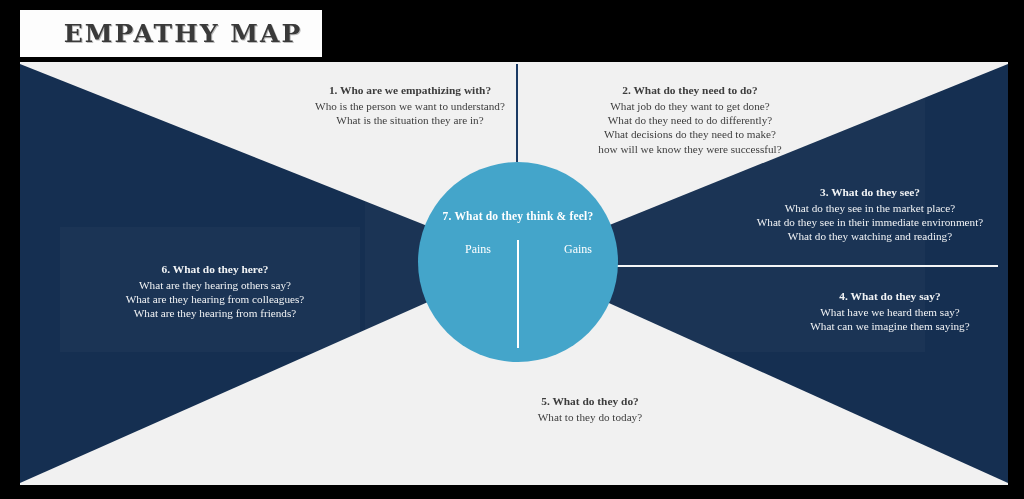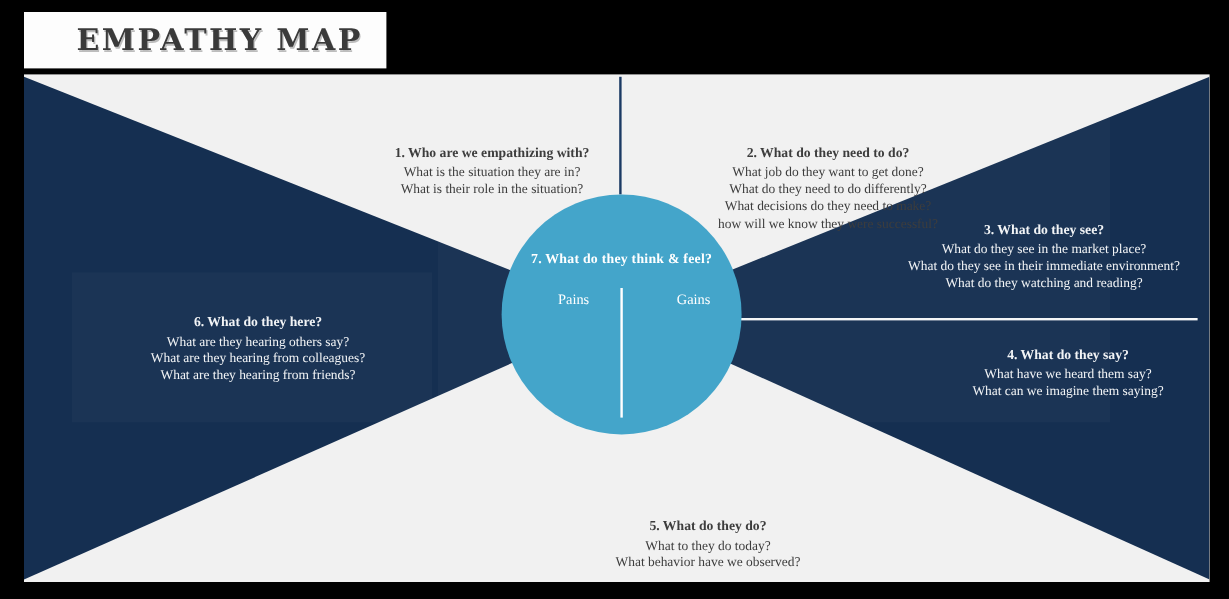--- a/index.html
+++ b/index.html
@@ -139,21 +139,21 @@
     line-height: 1.28;
     font-size: 11.2px;
   }
   .block .hd {
     font-weight: bold;
     display: block;
     margin-bottom: 1px;
     font-size: 11.4px;
   }
   .block .ln { display: block; }
-  .dark  { color: #3d3d3d; margin-top: 38px; }
+  .dark  { color: #3d3d3d; }
   .light { color: #f2f4f6; }
 
   #block-1 { left: 250px; top: 21px;  width: 280px; }
   #block-2 { left: 520px; top: 21px;  width: 300px; }
   #block-3 { left: 705px; top: 123px; width: 290px; }
   #block-4 { left: 740px; top: 227px; width: 260px; }
   #block-5 { left: 430px; top: 332px; width: 280px; }
   #block-6 { left: 55px;  top: 200px; width: 280px; }
 </style>
 </head>
@@ -182,22 +182,22 @@
 
     <div id="circle">
       <div id="circle-title">7. What do they think &amp; feel?</div>
       <div id="circle-split"></div>
       <div class="circle-half-label" id="pains-label">Pains</div>
       <div class="circle-half-label" id="gains-label">Gains</div>
     </div>
 
     <div class="block dark" id="block-1">
       <span class="hd">1. Who are we empathizing with?</span>
+      <span class="ln">Who is the person we want to understand?</span>
       <span class="ln">What is the situation they are in?</span>
-      <span class="ln">What is their role in the situation?</span>
     </div>
 
     <div class="block dark" id="block-2">
       <span class="hd">2. What do they need to do?</span>
       <span class="ln">What job do they want to get done?</span>
       <span class="ln">What do they need to do differently?</span>
       <span class="ln">What decisions do they need to make?</span>
       <span class="ln">how will we know they were successful?</span>
     </div>
 
@@ -210,21 +210,20 @@
 
     <div class="block light" id="block-4">
       <span class="hd">4. What do they say?</span>
       <span class="ln">What have we heard them say?</span>
       <span class="ln">What can we imagine them saying?</span>
     </div>
 
     <div class="block dark" id="block-5">
       <span class="hd">5. What do they do?</span>
       <span class="ln">What to they do today?</span>
-      <span class="ln">What behavior have we observed?</span>
     </div>
 
     <div class="block light" id="block-6">
       <span class="hd">6. What do they here?</span>
       <span class="ln">What are they hearing others say?</span>
       <span class="ln">What are they hearing from colleagues?</span>
       <span class="ln">What are they hearing from friends?</span>
     </div>
 
   </div>

